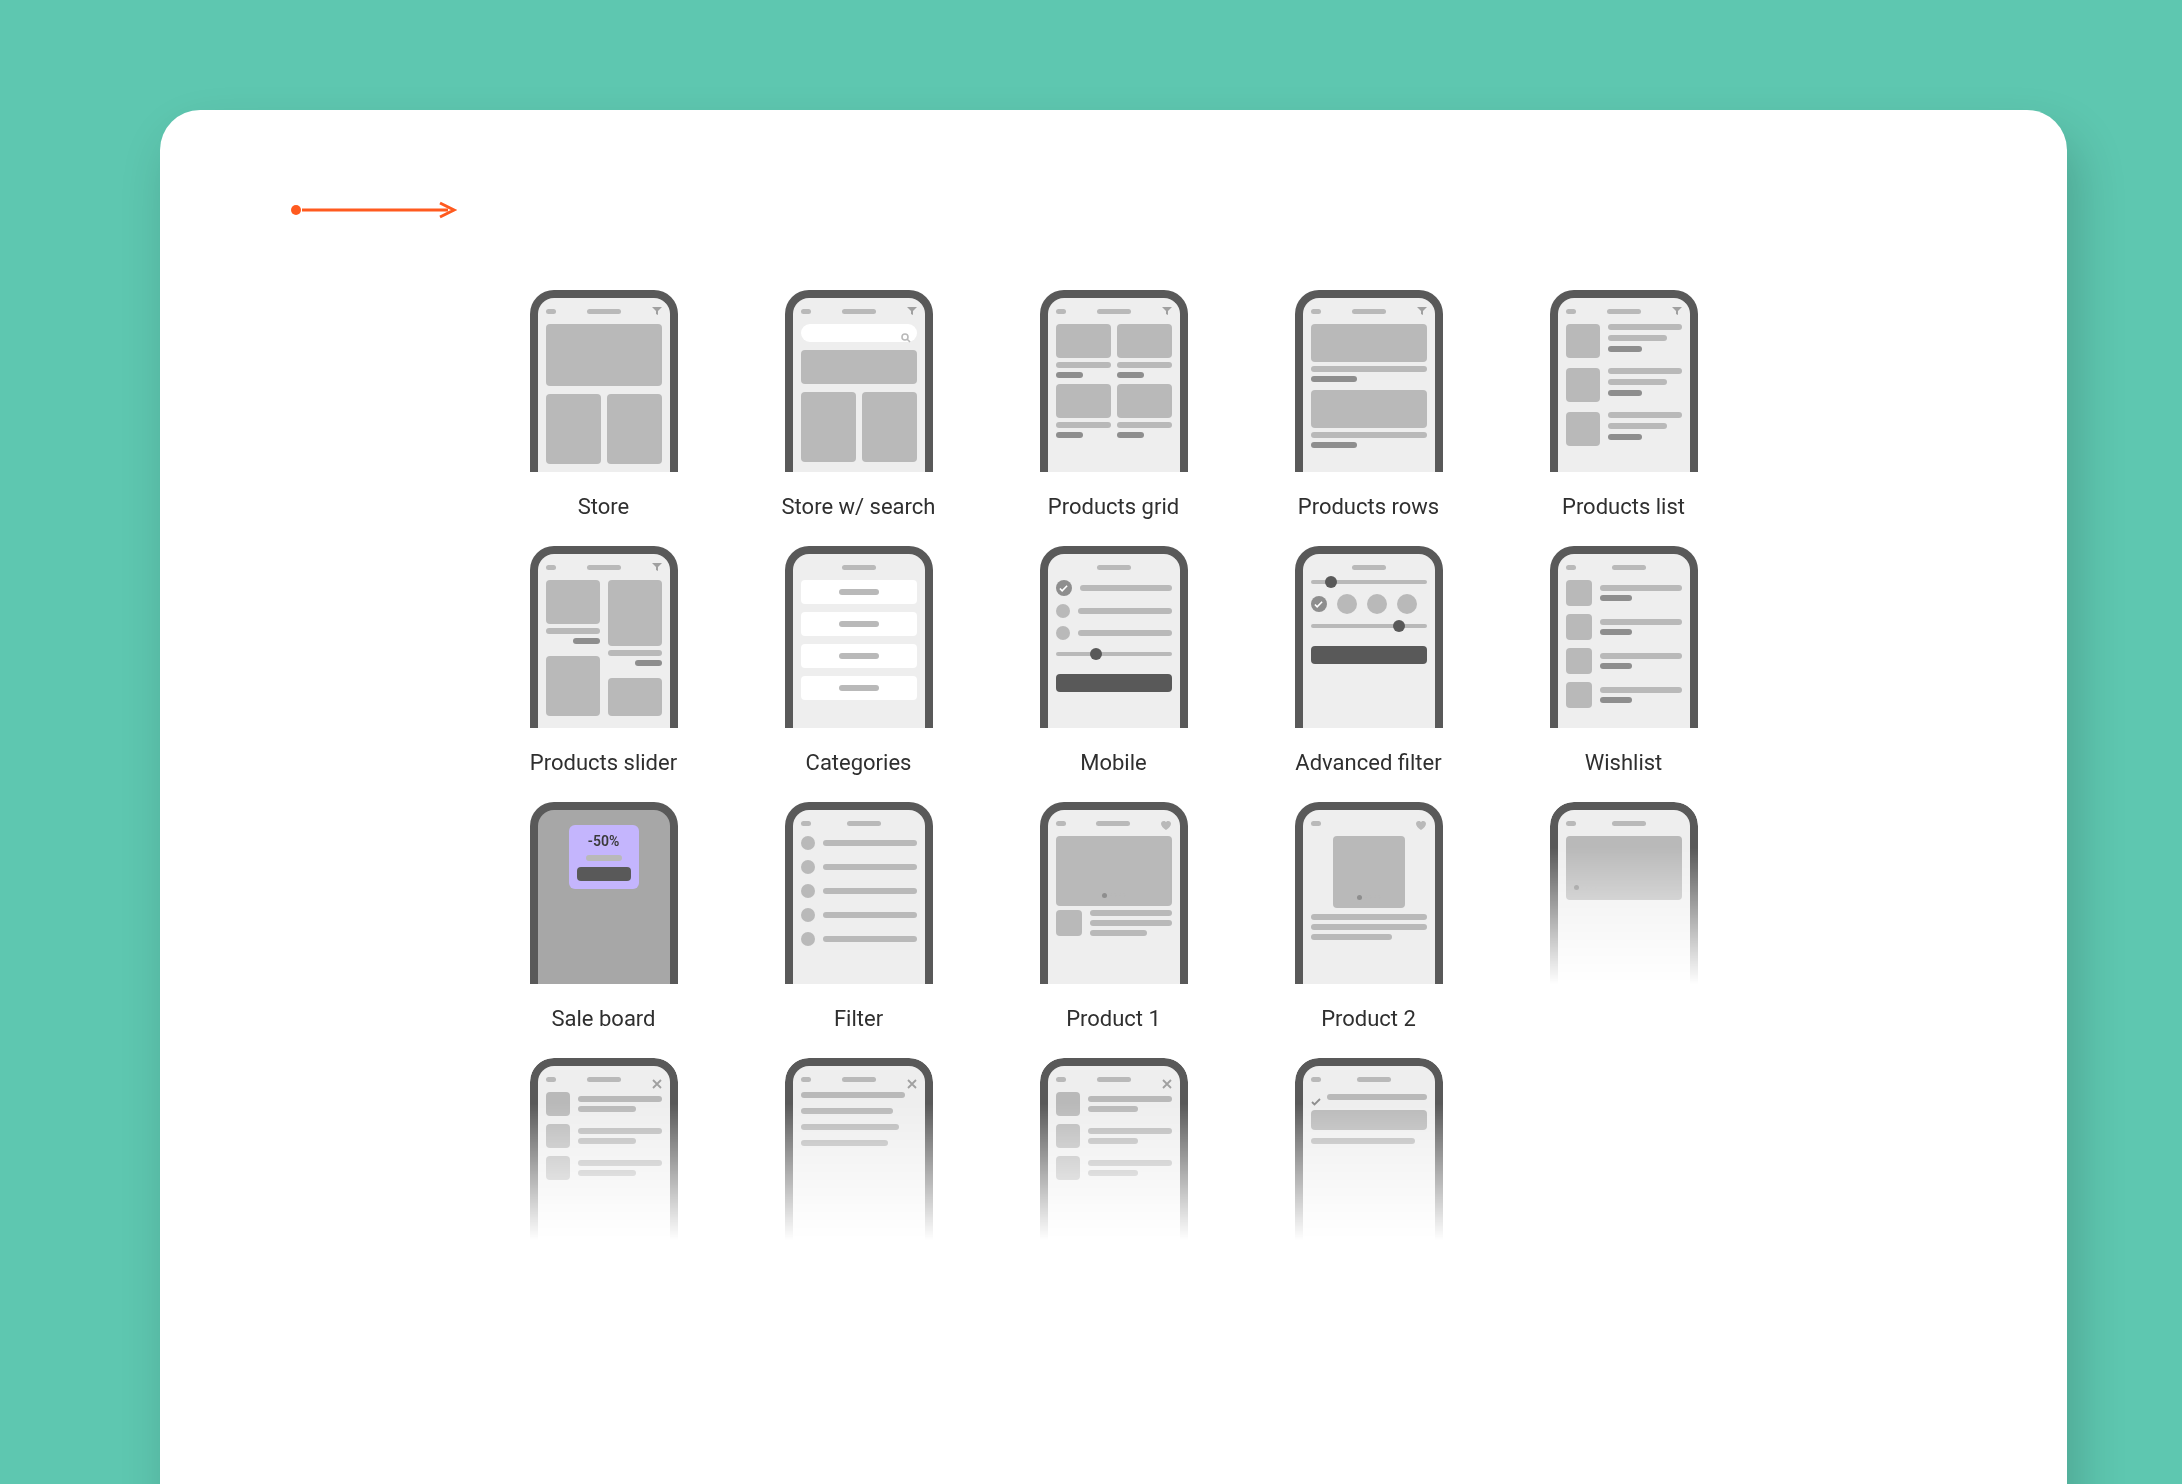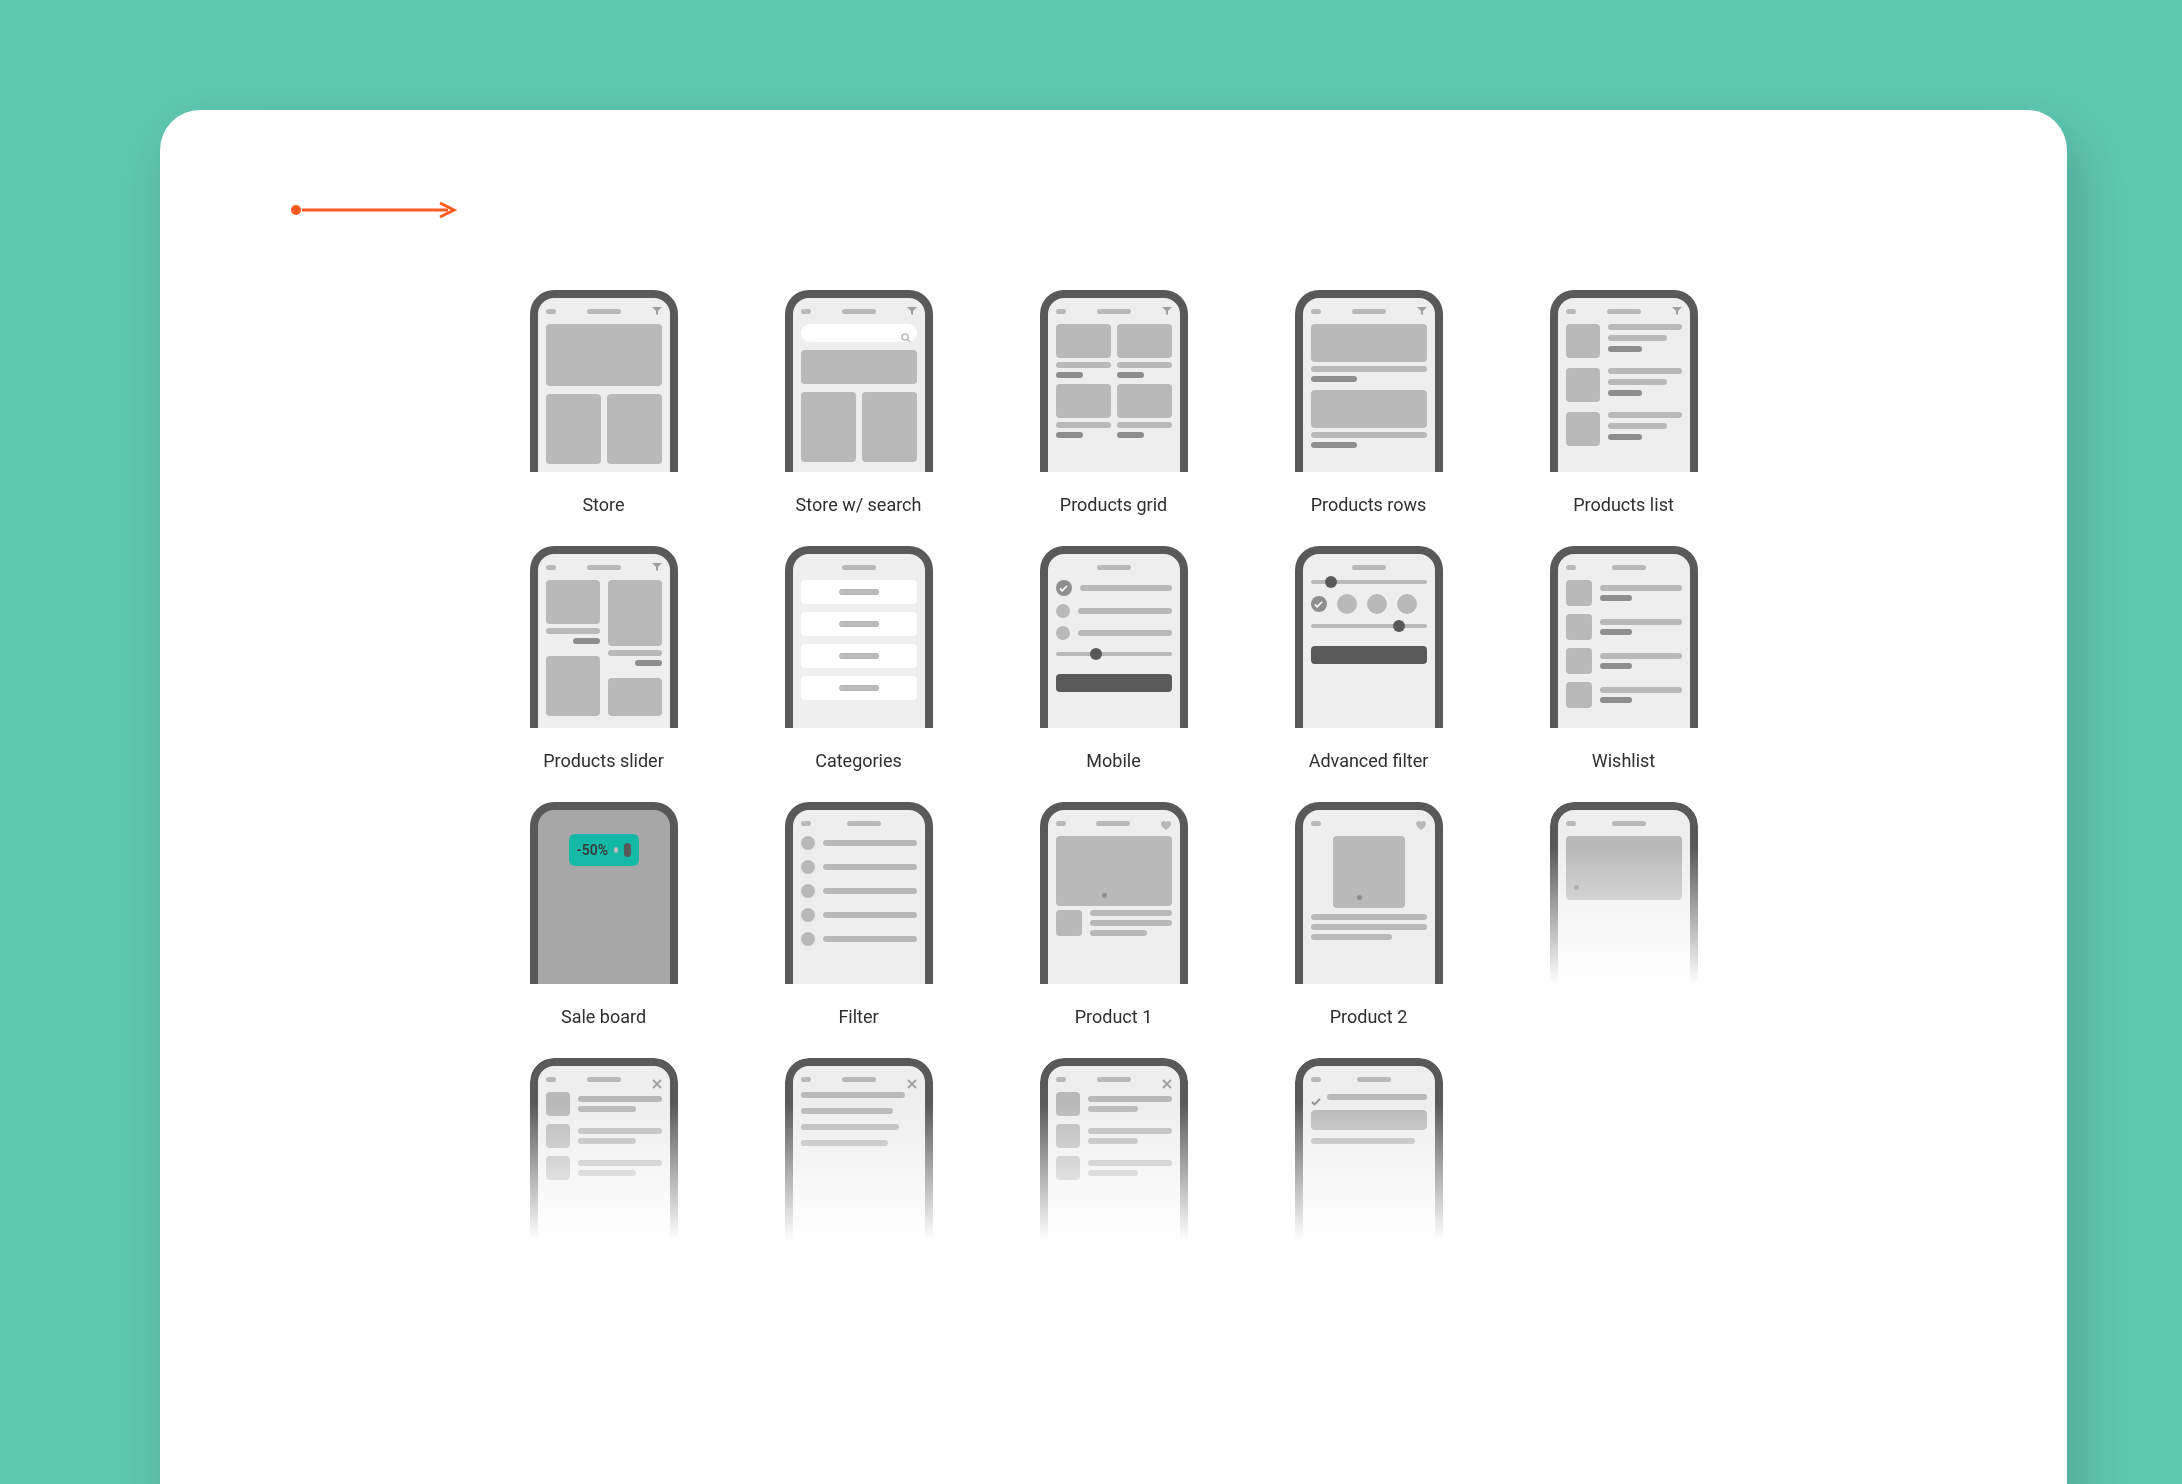--- a/index.html
+++ b/index.html
@@ -69,21 +69,21 @@
     -webkit-mask-image: linear-gradient(to bottom, #000 0%, #000 25%, transparent 100%);
             mask-image: linear-gradient(to bottom, #000 0%, #000 25%, transparent 100%);
   }
   .screen {
     position: absolute;
     inset: 0;
     padding: 6px 8px 0 8px;
   }
   .label {
     margin-top: 22px;
-    font-size: 18px;
+    font-size: 22px;
     color: #2f2f2f;
     text-align: center;
     height: 34px;
   }
 
   
   .topbar { display:flex; align-items:center; justify-content:space-between; height:14px; margin-bottom:6px; }
   .tb-dash { width:10px; height:5px; background:#b9b9b9; border-radius:3px; }
   .tb-pill { width:34px; height:5px; background:#b9b9b9; border-radius:3px; }
   .tb-icon { width:10px; height:10px; position:relative; }
@@ -107,22 +107,22 @@
   .slider-track { height:4px; background:#b9b9b9; border-radius:2px; position:relative; }
   .slider-knob { position:absolute; top:-4px; width:12px; height:12px; border-radius:50%; background:#595959; }
   .circ { border-radius:50%; background:#b9b9b9; }
   .circ-sm { width:14px; height:14px; }
   .circ-md { width:20px; height:20px; }
 
   .heart { width:12px; height:12px; }
 
   
   .salecard {
-    background:#14b8a6; border-radius:6px; width:70px; margin:18px auto 0 auto;
-    padding:8px 8px 8px 8px; display:flex; align-items:center; gap:6px;
+    background:#c4b5fd; border-radius:6px; width:70px; margin:9px auto 0 auto;
+    padding:8px 8px 8px 8px; display:flex; flex-direction:column; align-items:center; gap:6px;
   }
   .saletxt { font-size:14px; color:#3a3a3a; font-weight:600; }
 
   
   .catlist .catrow { background:#fff; border-radius:4px; height:24px; margin-bottom:8px; display:flex; align-items:center; justify-content:center; }
   .catlist .catrow .line { width:40px; background:#b9b9b9; }
 
   
   .closeic { width:10px; height:10px; }
 </style>

